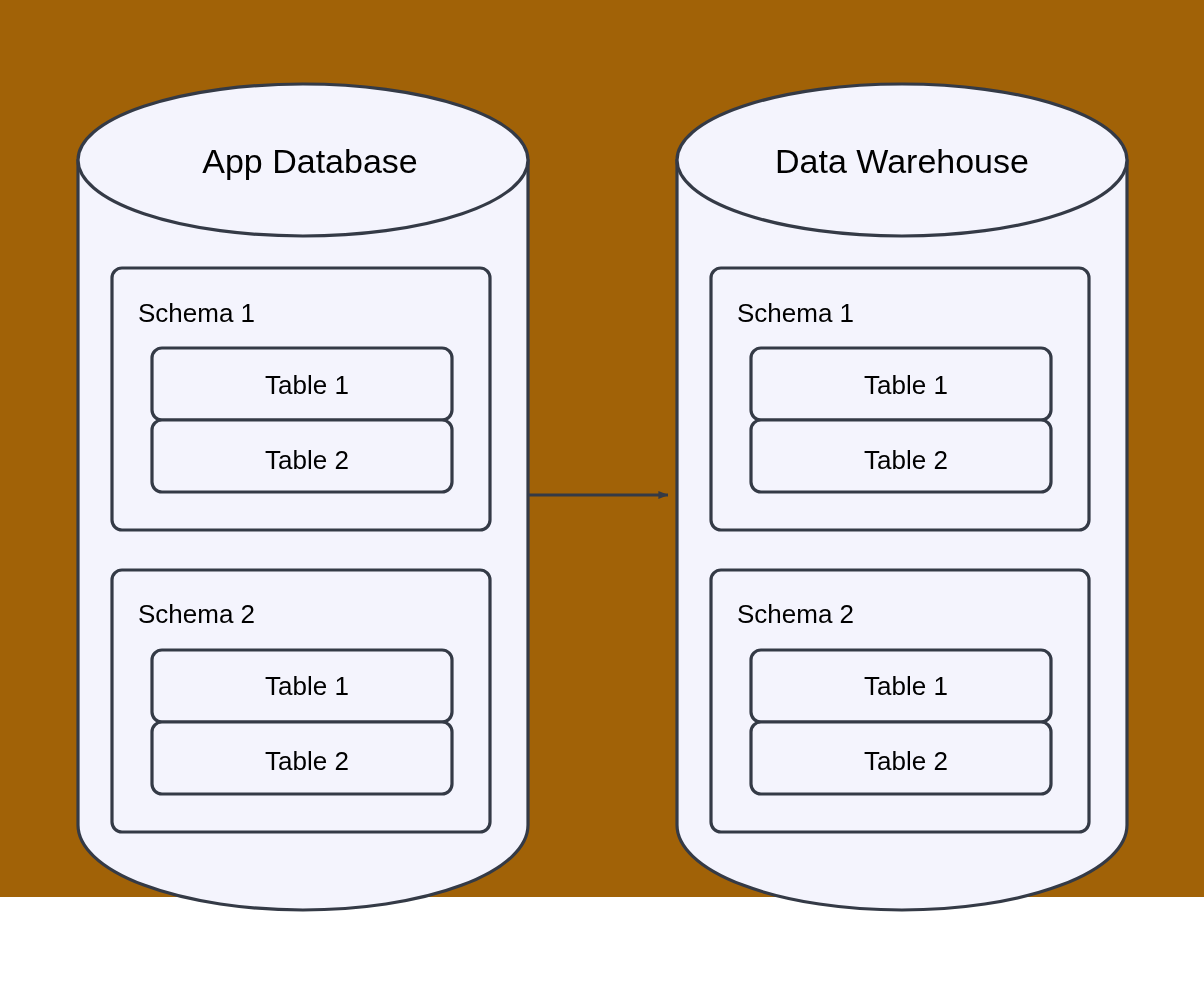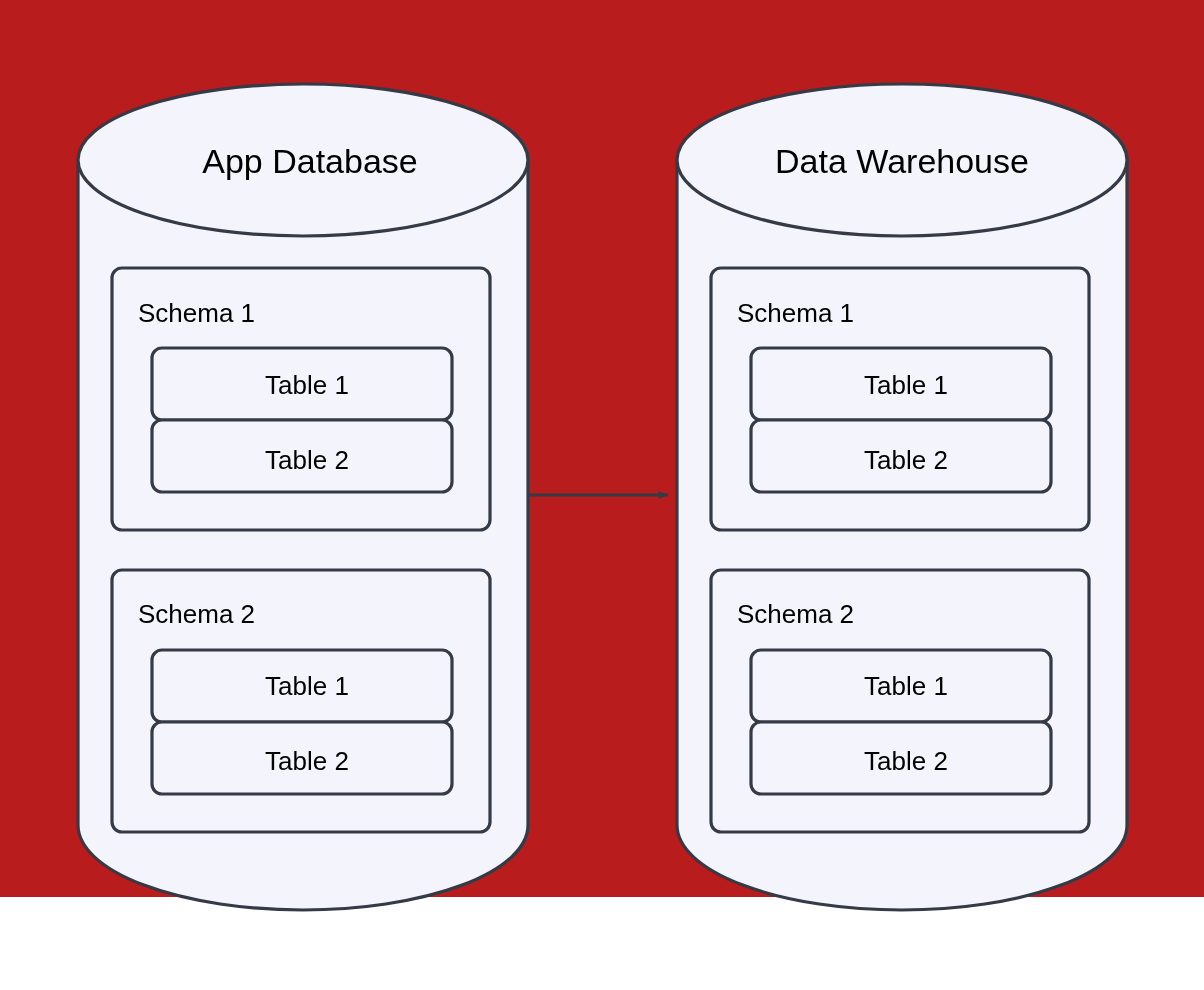--- a/index.html
+++ b/index.html
@@ -10,21 +10,21 @@
   body {
     width: 1204px;
     height: 990px;
     font-family: "Liberation Sans", sans-serif;
     overflow: hidden;
   }
   #canvas {
     position: relative;
     width: 1204px;
     height: 897px;
-    background: #b91c1c;
+    background: #a16207;
   }
   svg.diagram {
     position: absolute;
     top: 0;
     left: 0;
     width: 1204px;
     height: 990px;
   }
   .db-title {
     font-family: "Liberation Sans", sans-serif;

